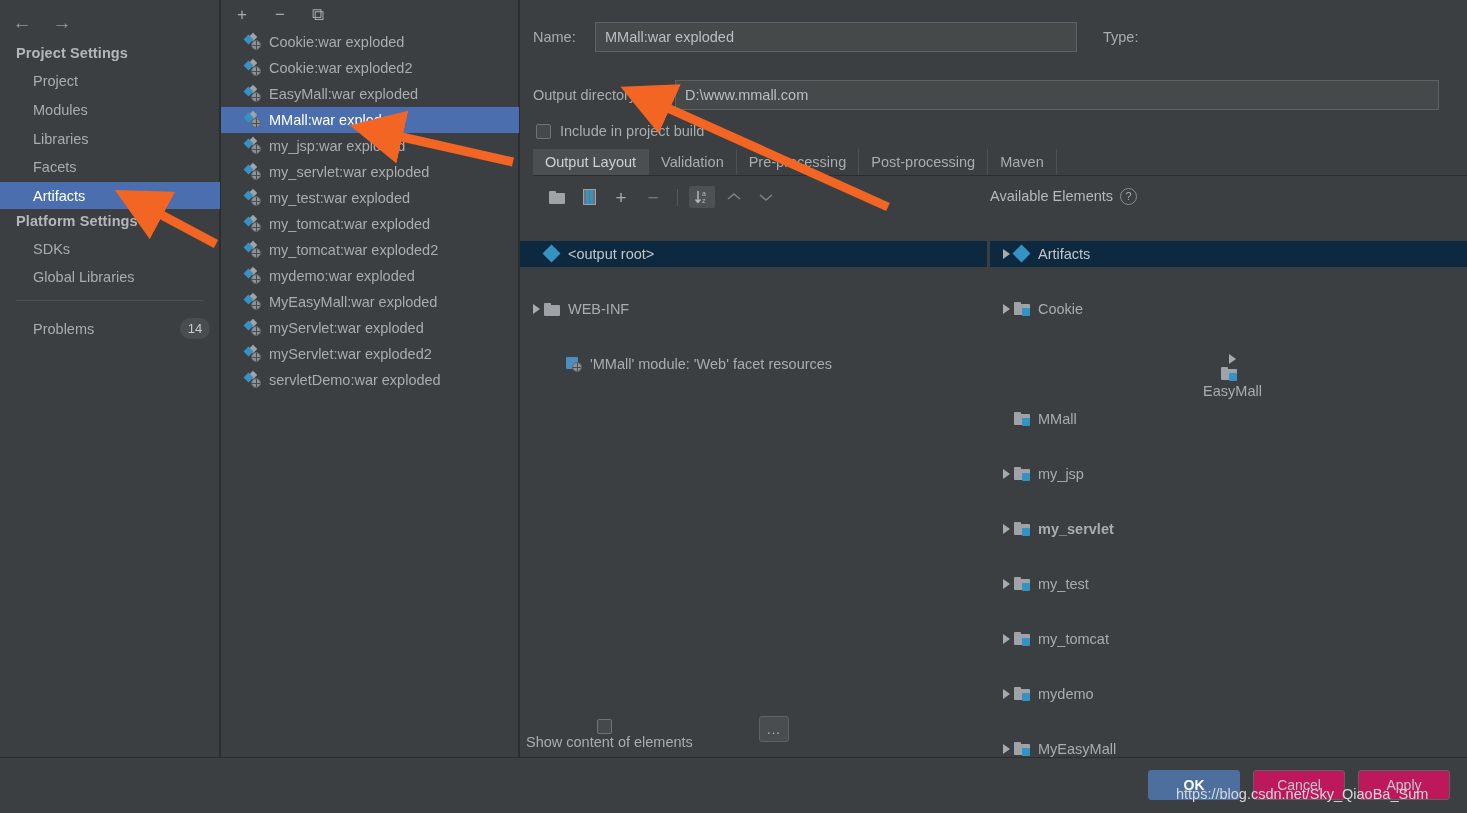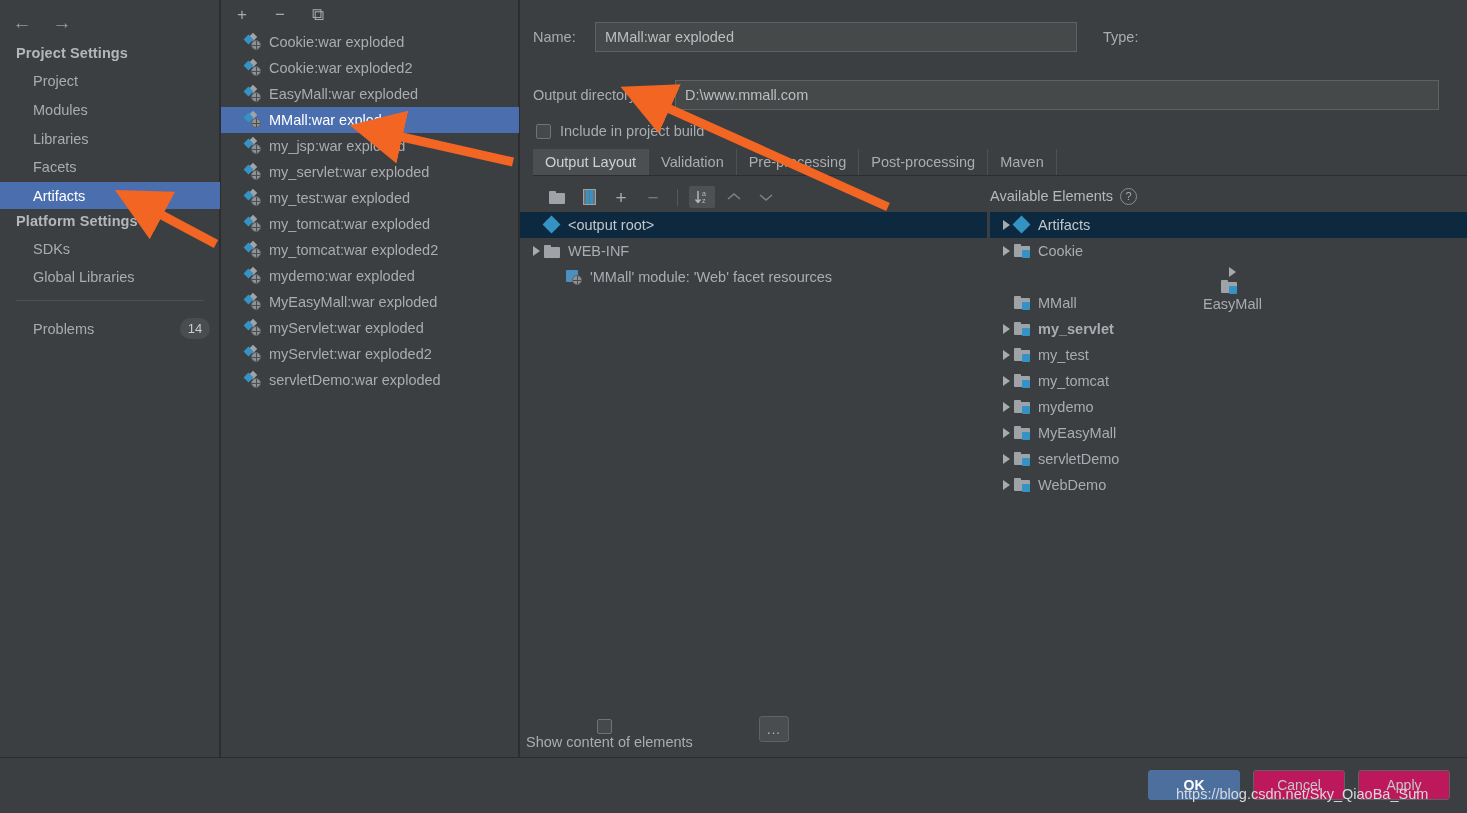--- a/index.html
+++ b/index.html
@@ -144,21 +144,21 @@
   #avail-help {
     width: 17px; height: 17px; border-radius: 50%; border: 1px solid #8b8e91;
     color: #a8abae; font-size: 11px; display: flex; align-items: center;
     justify-content: center; margin-left: 7px; cursor: pointer;
   }
   #avail-tree {
     position: absolute; left: 470px; top: 212px; width: 477px; height: 500px;
   }
   .tree-row {
     height: 26px; display: flex; align-items: center; font-size: 14.5px;
-    color: #a9acb0; cursor: pointer;
+    color: #a9acb0; cursor: pointer; margin-top: 29px;
   }
   .tree-row.selected-inactive { background: #0d293f; color: #c3c6c9; }
   .twisty {
     width: 16px; height: 16px; flex: 0 0 16px; display: flex;
     align-items: center; justify-content: center; cursor: pointer;
   }
   .twisty i {
     width: 0; height: 0; border-top: 5px solid transparent;
     border-bottom: 5px solid transparent; border-left: 7px solid #a8abae;
     display: block;
@@ -507,20 +507,31 @@
           <span>EasyMall</span>
         </div>
         <div class="tree-row" style="padding-left: 8px;">
           <span class="twisty"></span>
           <span class="ico-module">
             <span class="tabtop"></span>
             <span class="body"></span>
             <span class="blue"></span>
           </span>
           <span>MMall</span>
+        </div>
+        <div class="tree-row" style="padding-left: 8px;">
+          <span class="twisty">
+            <i></i>
+          </span>
+          <span class="ico-module">
+            <span class="tabtop"></span>
+            <span class="body"></span>
+            <span class="blue"></span>
+          </span>
+          <span>my_jsp</span>
         </div>
         <div class="tree-row" style="padding-left: 8px; font-weight: bold;">
           <span class="twisty">
             <i></i>
           </span>
           <span class="ico-module">
             <span class="tabtop"></span>
             <span class="body"></span>
             <span class="blue"></span>
           </span>

